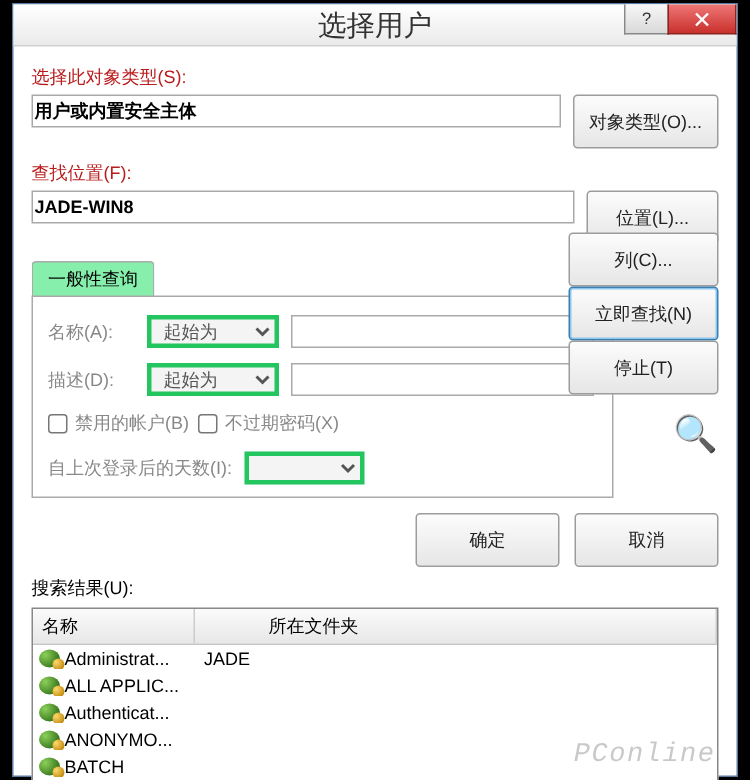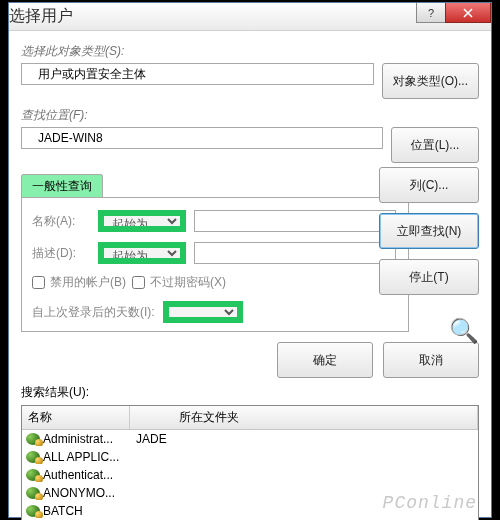--- a/index.html
+++ b/index.html
@@ -1,41 +1,41 @@
 <!DOCTYPE html>
 <html><head>
 <meta charset="utf-8">
 <style>
 * { box-sizing: border-box; margin: 0; padding: 0; font-family: "Microsoft YaHei", "Segoe UI", Tahoma, sans-serif; font-size: 12px; }
 body { background: #000; width: 500px; height: 520px; overflow: hidden; }
 .win { position: absolute; left: 8px; top: 2px; width: 484px; height: 516px; background: #fff; border: 1px solid #5a7aa0; box-shadow: 0 0 8px rgba(0,0,0,.3); }
 .titlebar { height: 28px; background: linear-gradient(#fff,#eaeaea); border-bottom: 1px solid #d0d0d0; display: flex; align-items: center; position: relative; }
-.titlebar .title { flex:1; color:#333; font-size:16px; }
+.titlebar .title { flex:1; text-align:center; color:#333; font-size:19px; }
 .tb-btns { position:absolute; right:0; top:0; display:flex; }
 .tb-btn { width:30px; height:20px; border:1px solid #888; border-top:none; background:linear-gradient(#f7f7f7,#d9d9d9); display:flex; align-items:center; justify-content:center; font-size:11px; color:#333; margin-left:-1px; }
 .tb-btn.close { width:46px; background:linear-gradient(#e77,#c9302c); color:#fff; border-color:#8a2420; border-top-right-radius:0; }
 .body { padding: 8px 12px 8px 12px; }
-.row-label { margin: 4px 0 3px 0; color:#737373;font-style:italic; }
+.row-label { margin: 4px 0 3px 0; color:#b91c1c; }
 .hpair { display:flex; gap:8px; }
 .hpair input[type=text] { flex:1; }
-input[type=text] { height:22px; border:1px solid #a9a9a9; padding:0 16px; background:#fff; }
+input[type=text] { height:22px; border:1px solid #a9a9a9; padding:0 1px; background:#fff;font-weight:bold; }
 .btn { height:36px; min-width:88px; padding:0 10px; background:linear-gradient(#fcfcfc,#e6e6e6); border:1px solid #9c9c9c; border-radius:3px; color:#222; cursor:pointer; display:inline-flex; align-items:center; justify-content:center; }
 .btn.def { border:1px solid #3c7fb1; box-shadow:0 0 0 1px #8cc6ee inset; }
 .tab-host { margin-top:10px; }
 .tab-strip { display:flex; }
 .tab { border:1px solid #aaa; border-bottom:none; background:#86efac; padding:3px 10px; border-radius:3px 3px 0 0; position:relative; top:1px; }
 .tab-page { border:1px solid #aaa; padding:12px 10px 8px 10px; }
 .query-form { display:grid; grid-template-columns:58px 88px 1fr; row-gap:10px; column-gap:8px; align-items:center; }
 .query-form label { color:#888; }
-select { height:22px; border:6px solid #22c55e; background:#f4f4f4; color:#555; padding:0 4px; }
+select { height:22px; border:3px solid #22c55e; background:#f4f4f4; color:#555; padding:0 4px; }
 .checks { margin-top:10px; display:flex; flex-direction:row; gap:6px; color:#888; }
 .checks label { display:flex; align-items:center; gap:5px; }
 .last-login { margin-top:10px; display:flex; align-items:center; gap:8px; color:#888; }
 .last-login select { width:80px; }
-.right-col { position:absolute; right:12px; top:164px; width:100px; display:flex; flex-direction:column; gap:10px; align-items:stretch; }
+.right-col { position:absolute; right:12px; top:152px; width:100px; display:flex; flex-direction:column; align-items:stretch; }
 .right-col .btn { width:100%; }
 .magnify { margin-top:12px; text-align:right; font-size:24px; }
 .dlg-btns { display:flex; justify-content:flex-end; gap:10px; margin:10px 0 6px 0; }
 .results-label { margin:0 0 4px 0; }
 .listview { border:1px solid #888; height:132px; background:#fff; overflow:hidden; }
 .lv-head { display:flex; background:linear-gradient(#fbfbfb,#e7e7e7); border-bottom:1px solid #c5c5c5; }
 .lv-head .col { padding:3px 6px; border-right:1px solid #ccc; }
 .col.c1 { width:108px; } .col.c2 { flex:1;margin-left:43px; }
 .lv-body { overflow-y:auto; height:108px; }
 .lv-row { display:flex; align-items:center; height:18px; }

